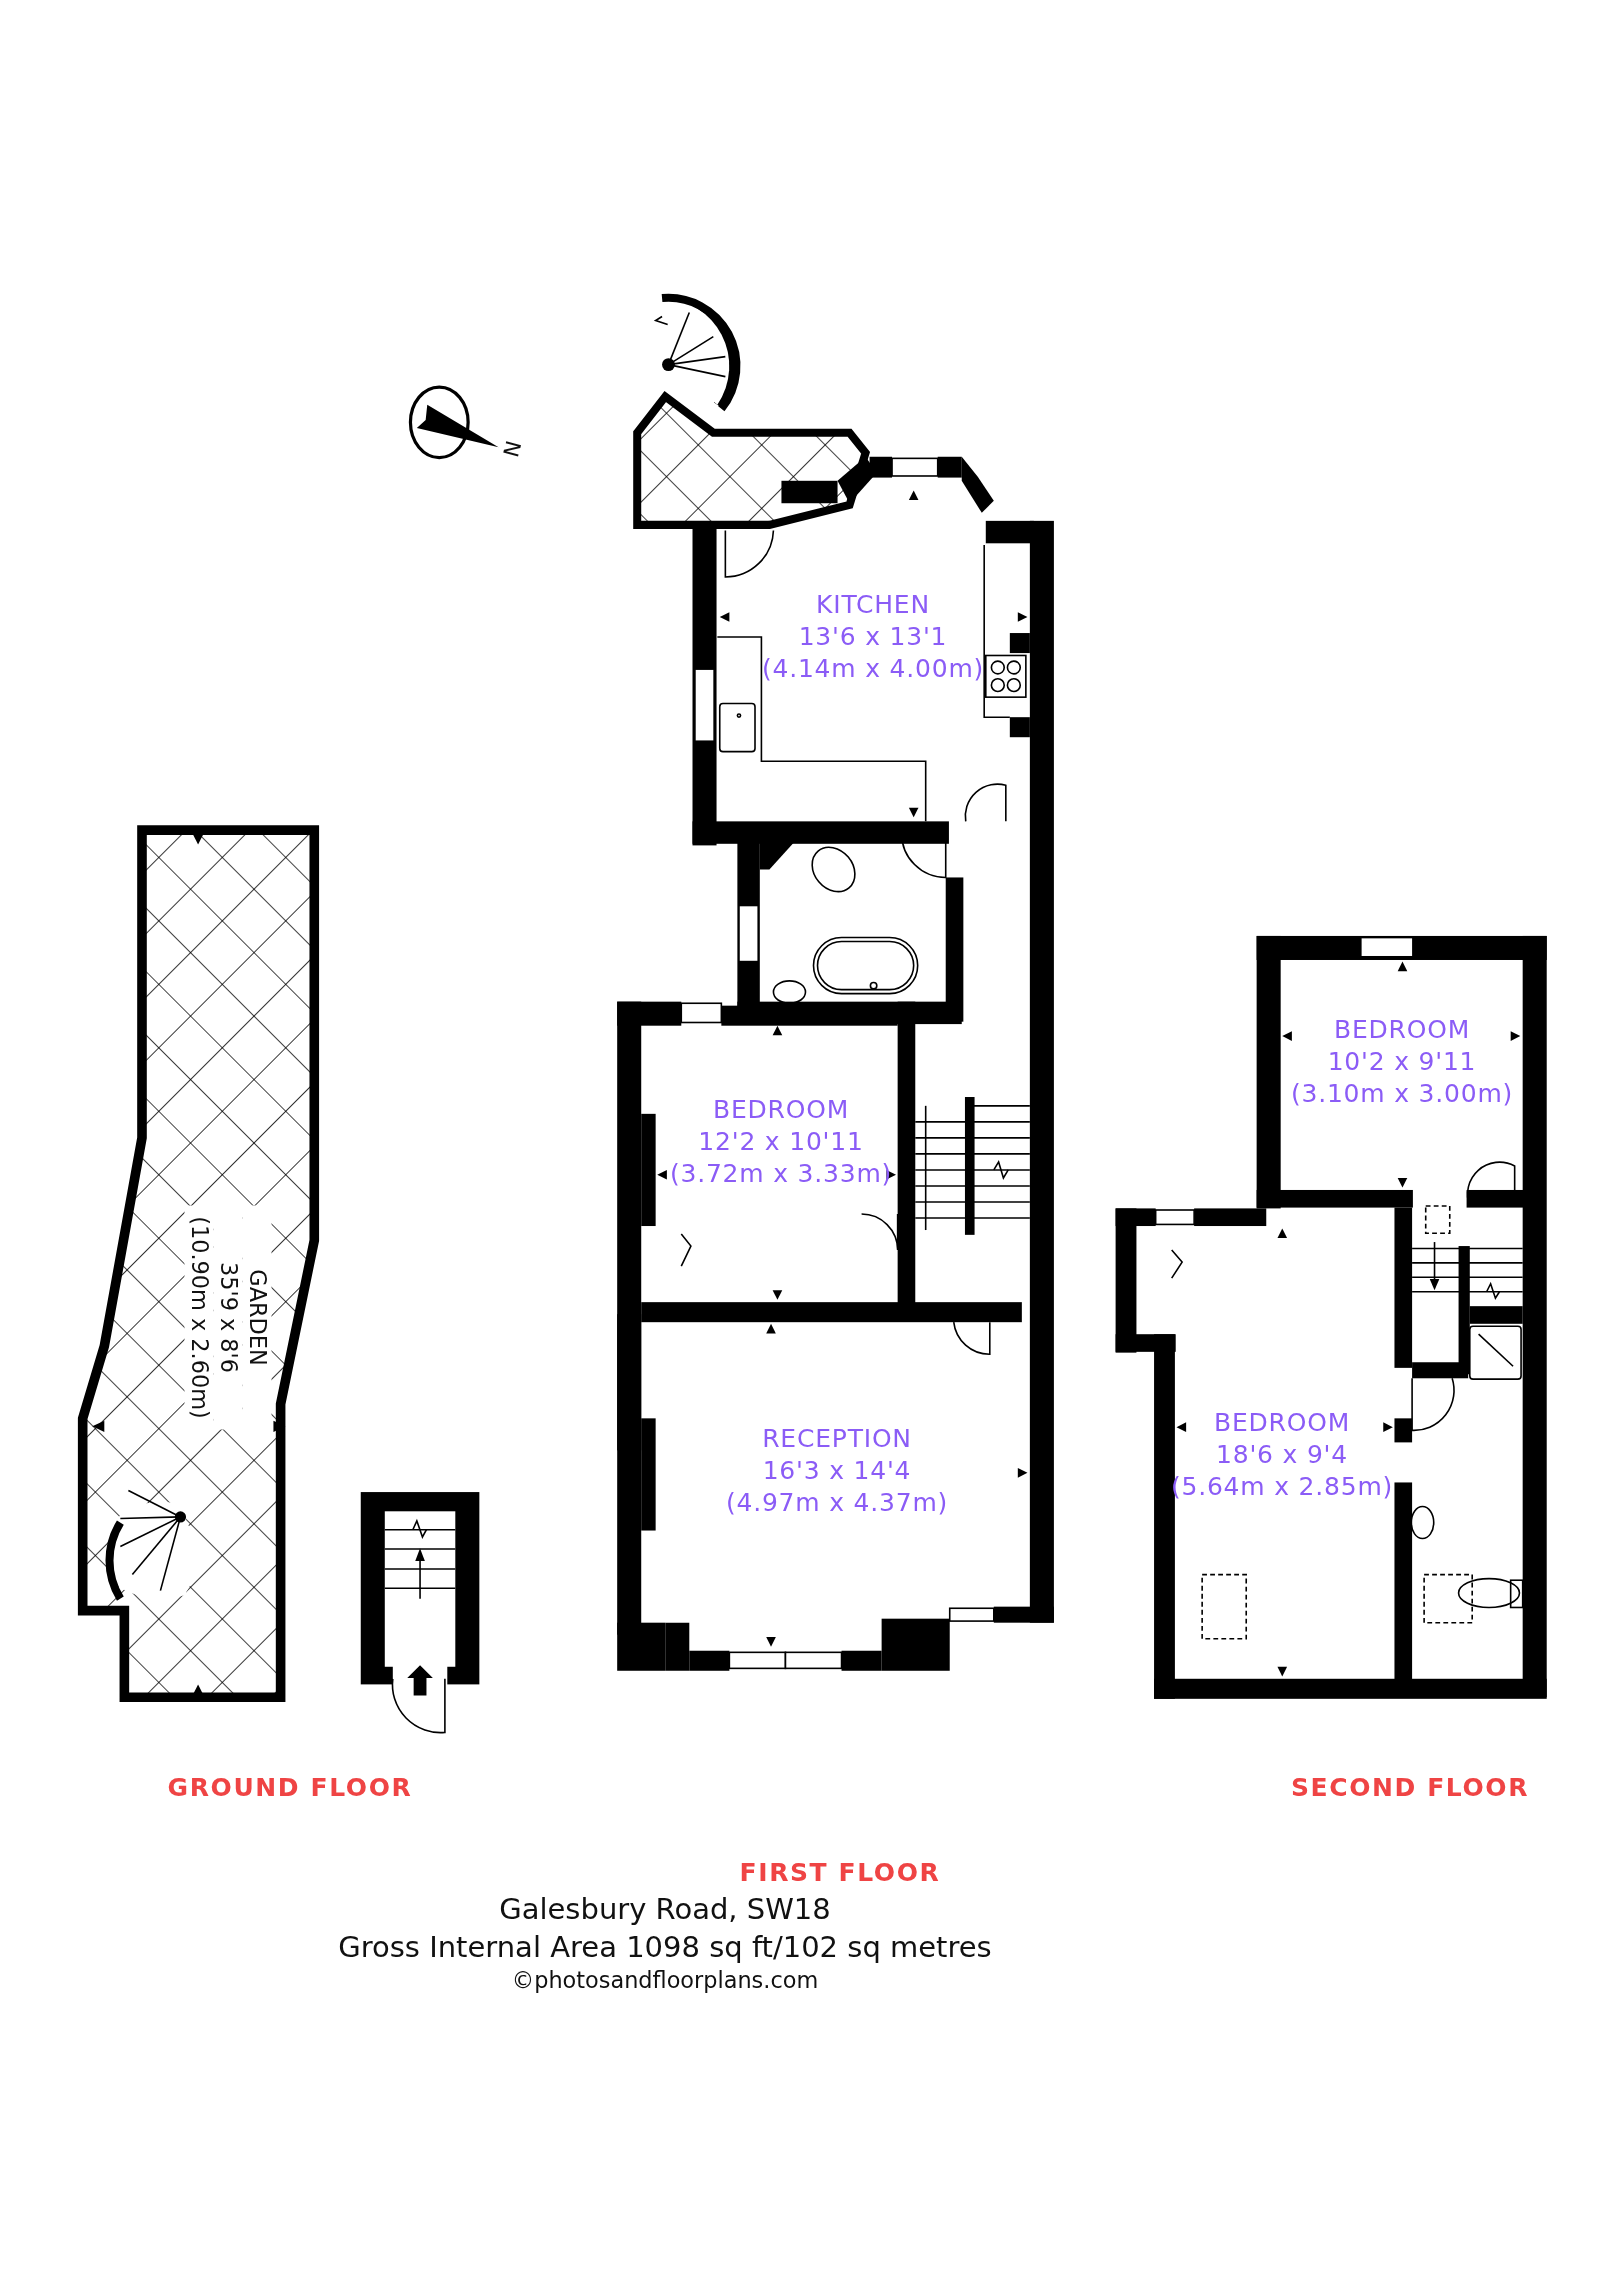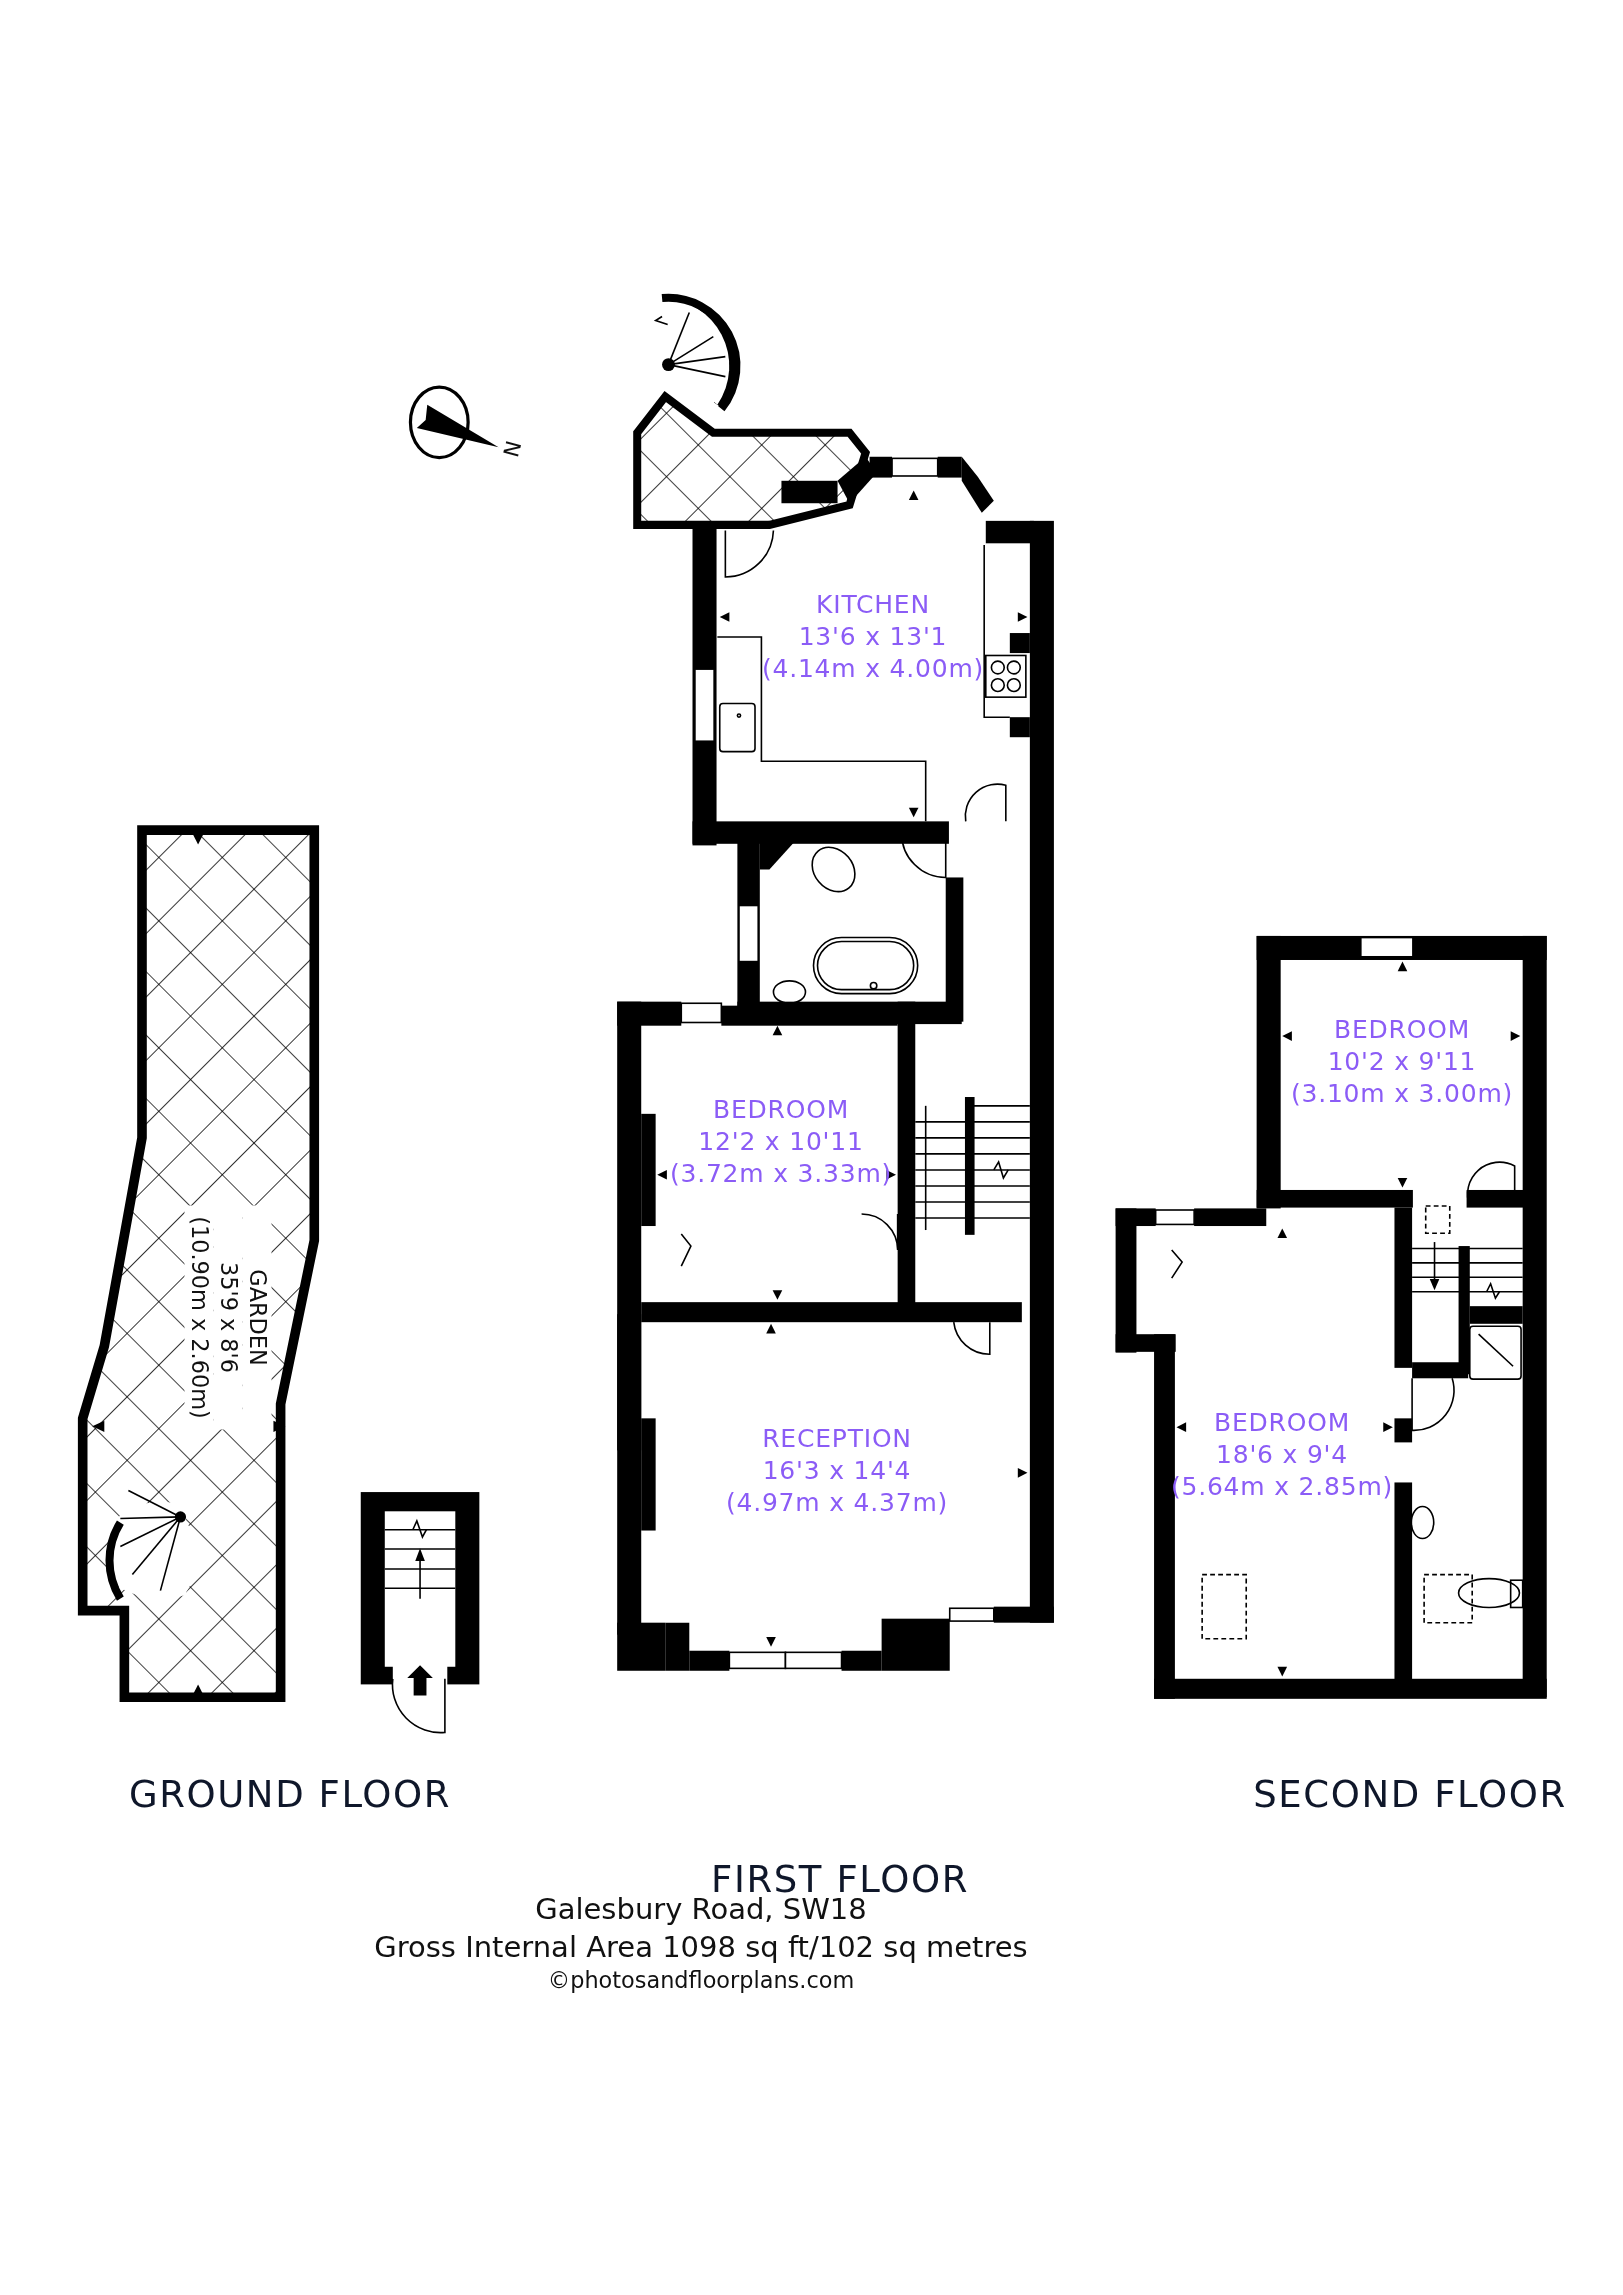--- a/index.html
+++ b/index.html
@@ -2,23 +2,23 @@
 <html style="font-size:13px"><head>
 <meta charset="utf-8">
 <style>
   html, body { margin:0; padding:0; background:#ffffff; }
   body { width:1623px; height:2295px; position:relative; overflow:hidden;
          font-family:"DejaVu Sans", "Liberation Sans", sans-serif; color:#111; }
   svg#plan { position:absolute; left:0; top:0; width:1623px; height:2295px; }
   .room-label { position:absolute; text-align:center; font-size:25px; line-height:32px;
                 letter-spacing:0.8px; color:#8b5cf6; white-space:nowrap; }
   .room-label span { display:block; }
-  .floor-label { position:absolute; font-size:37px; letter-spacing:1.6px; color:#0f172a;
-                 white-space:nowrap; transform:translateX(-50%); }
-  .footer { position:absolute; left:0; width:1330px; text-align:center; color:#111;margin-left:36px; }
+  .floor-label { position:absolute; font-size:25px; letter-spacing:1.6px; color:#ef4444;
+                 white-space:nowrap; transform:translateX(-50%);font-weight:bold; }
+  .footer { position:absolute; left:0; width:1330px; text-align:center; color:#111; }
   .footer .addr { font-size:29px; line-height:38px; }
   .footer .area { font-size:29px; line-height:38px; }
   .footer .copy { font-size:22.4px; line-height:29px; }
   .garden-label { position:absolute; text-align:center; font-size:22.4px; line-height:29px;
                   transform:rotate(90deg); transform-origin:center center; white-space:nowrap;
                   background:rgba(255,255,255,0.0); }
   .garden-label span { display:block; background:#fff; padding:0 3.2px; }
 </style>
 </head>
 <body>

